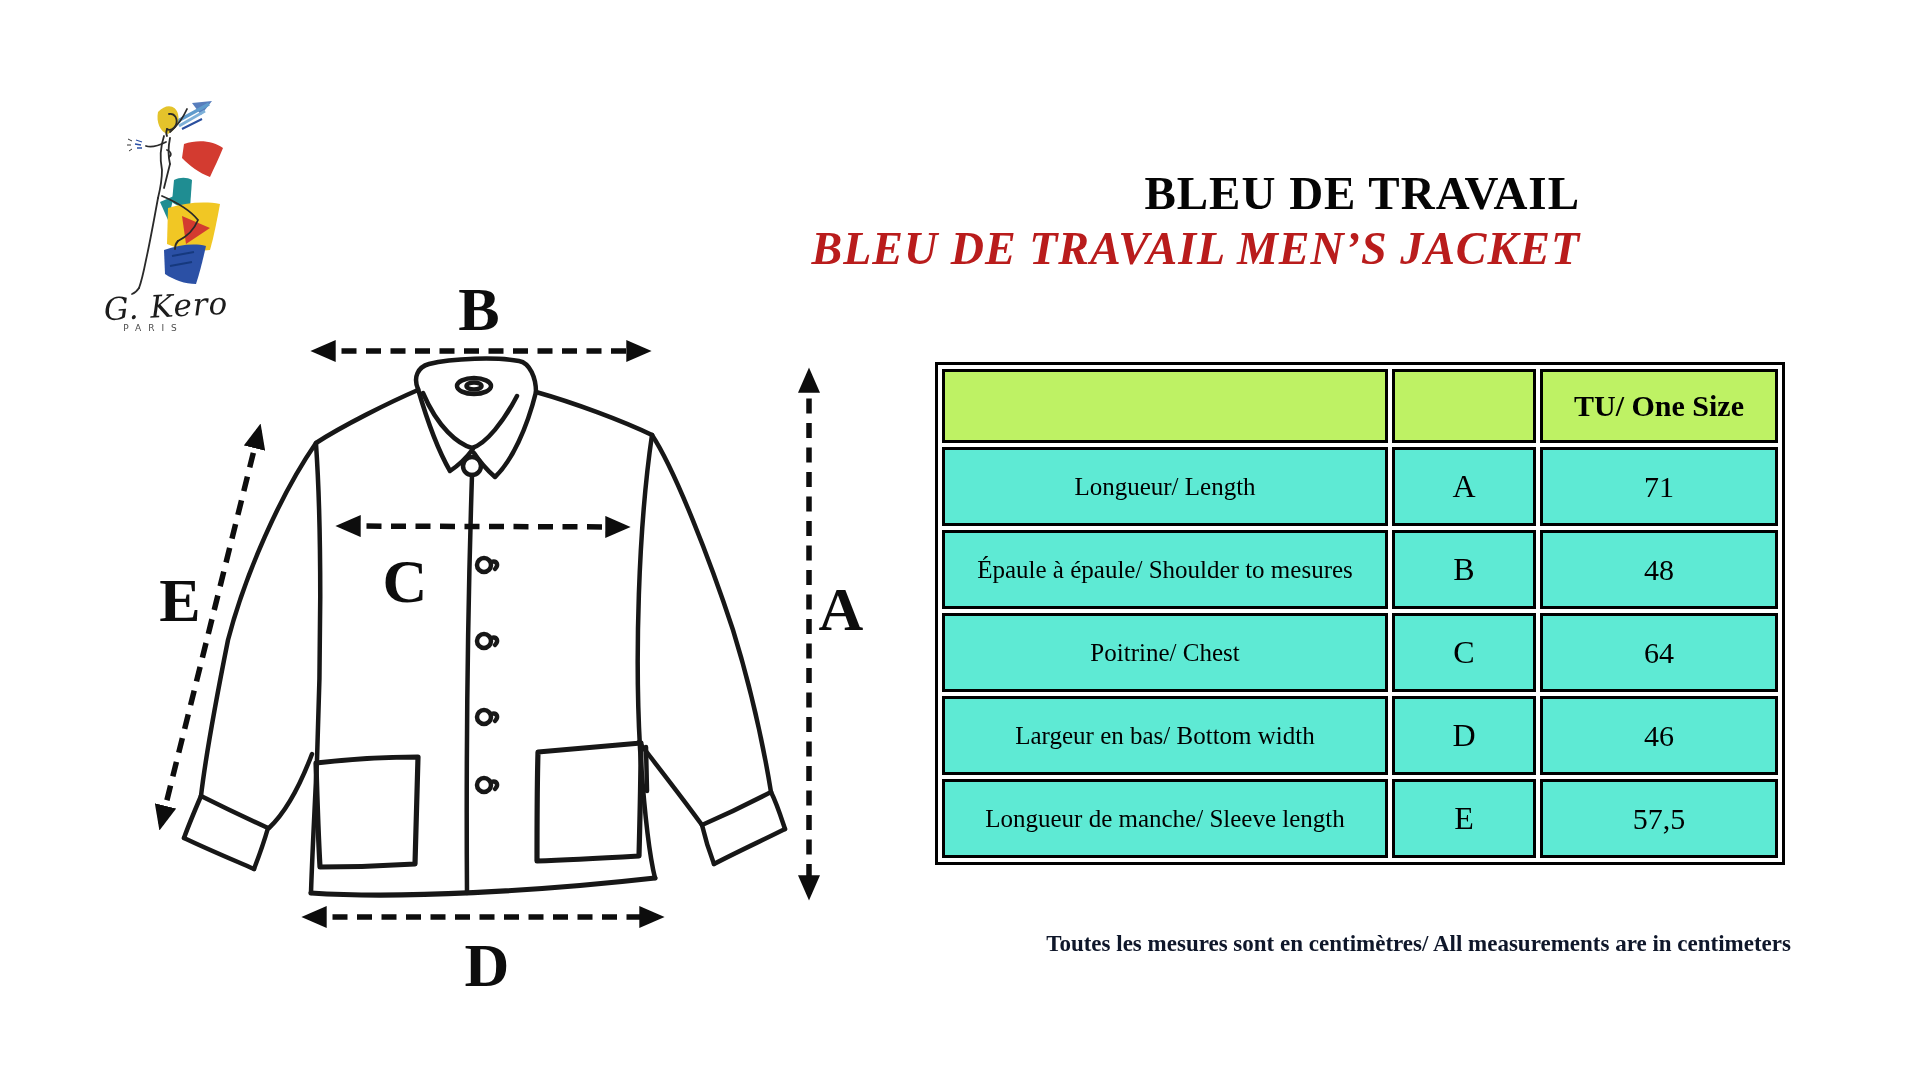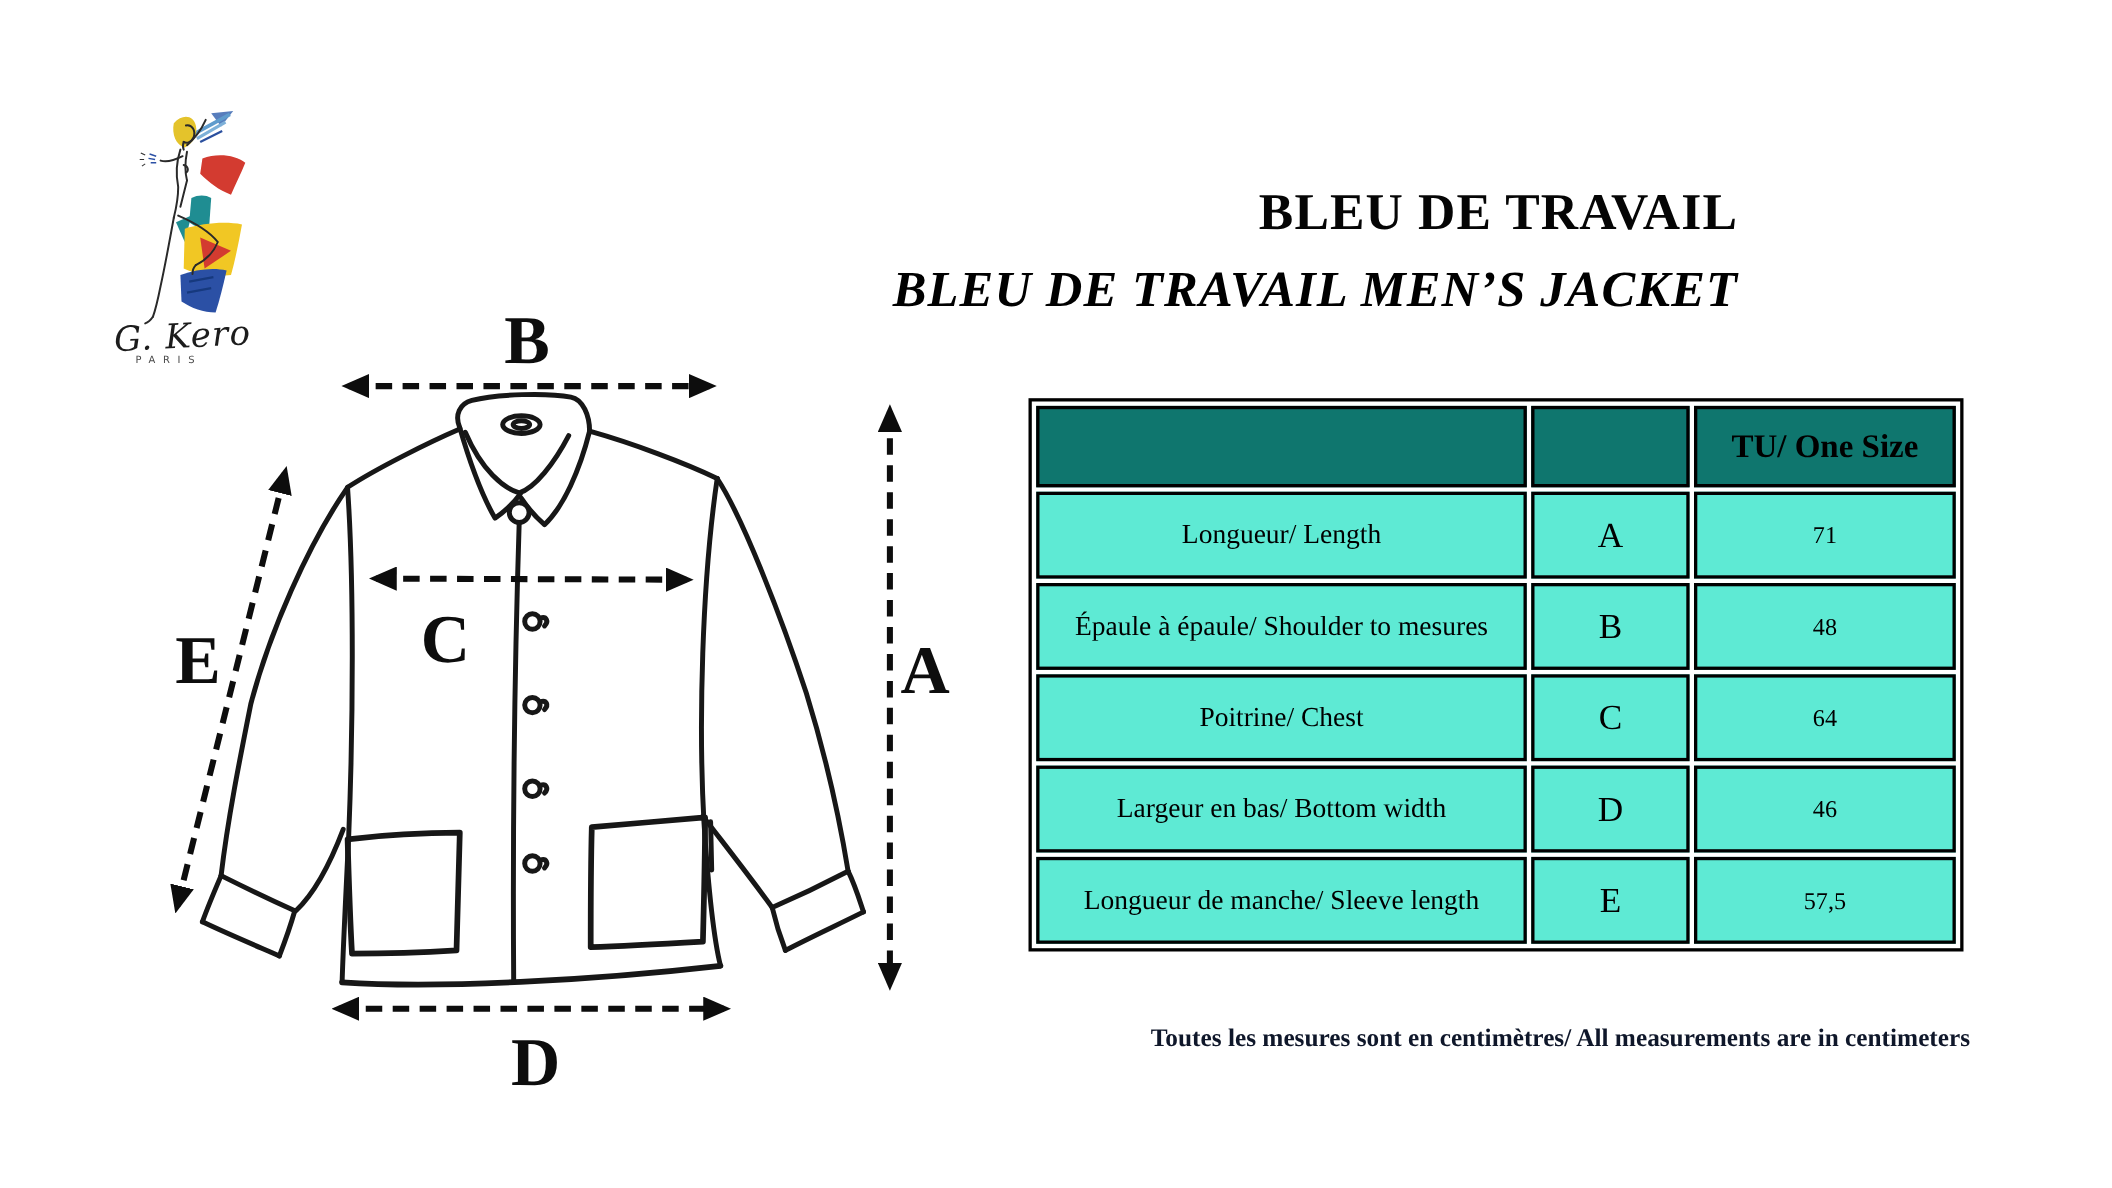--- a/index.html
+++ b/index.html
@@ -14,39 +14,39 @@
   .signature { position:absolute; left:96px; top:288px; width:140px; text-align:center;
                font-family:"DejaVu Serif",serif; font-style:italic; font-size:31px; color:#1c1c1c;
                transform:rotate(-3deg); letter-spacing:1px; }
   .brand-city { position:absolute; left:80px; top:323px; width:140px; text-align:center;
                 font-family:"DejaVu Sans",sans-serif; font-size:9px; letter-spacing:7px;
                 color:#4a4a4a; text-indent:7px; }
 
   
   .title-block { position:absolute; left:360px; top:166px; width:1220px; text-align:right; }
   .title-main { font-size:47px; font-weight:bold; letter-spacing:1px; color:#050505; }
-  .title-sub  { font-size:46px; font-weight:bold; font-style:italic; letter-spacing:1px; color:#000000; margin-top:16px; }
+  .title-sub  { font-size:46px; font-weight:bold; font-style:italic; letter-spacing:1px; color:#b91c1c; margin-top:2px; }
 
   
   .jacket-svg { position:absolute; left:150px; top:280px; width:720px; height:730px; }
   .sketch { fill:none; stroke:#171717; stroke-width:4.5; stroke-linecap:round; stroke-linejoin:round; }
   .sketch-bold { fill:none; stroke:#171717; stroke-width:5.2; stroke-linecap:round; stroke-linejoin:round; }
   .dim-line { stroke:#0d0d0d; stroke-width:5.5; stroke-dasharray:15 9.5; fill:none; }
   .dim-label { font-family:"Liberation Serif","DejaVu Serif",serif; font-weight:bold;
                font-size:62px; fill:#0d0d0d; text-anchor:middle; }
 
   
   .size-table { position:absolute; left:935px; top:362px; border-collapse:separate;
                 border-spacing:4px; background:#ffffff; border:3px solid #000; table-layout:fixed; }
   .size-table td { border:3px solid #000; text-align:center; vertical-align:middle;
                    font-size:25px; color:#000; height:79px; background:#5eead4; }
   .size-table td.c1 { width:446px; }
   .size-table td.c2 { width:144px; font-size:32px; }
-  .size-table td.c3 { width:238px; font-size:22px; }
-  .size-table td.hdr { background:#0f766e; height:74px; }
+  .size-table td.c3 { width:238px; font-size:30px; }
+  .size-table td.hdr { background:#bef264; height:74px; }
   .size-table td.hdr.c3 { font-weight:bold; font-size:30px; }
 
   .units-note { position:absolute; left:935px; top:931px; width:856px; text-align:right;
                 font-weight:bold; font-size:23px; color:#0f172a; }
 </style>
 </head>
 <body>
 
 <div class="page">
 

